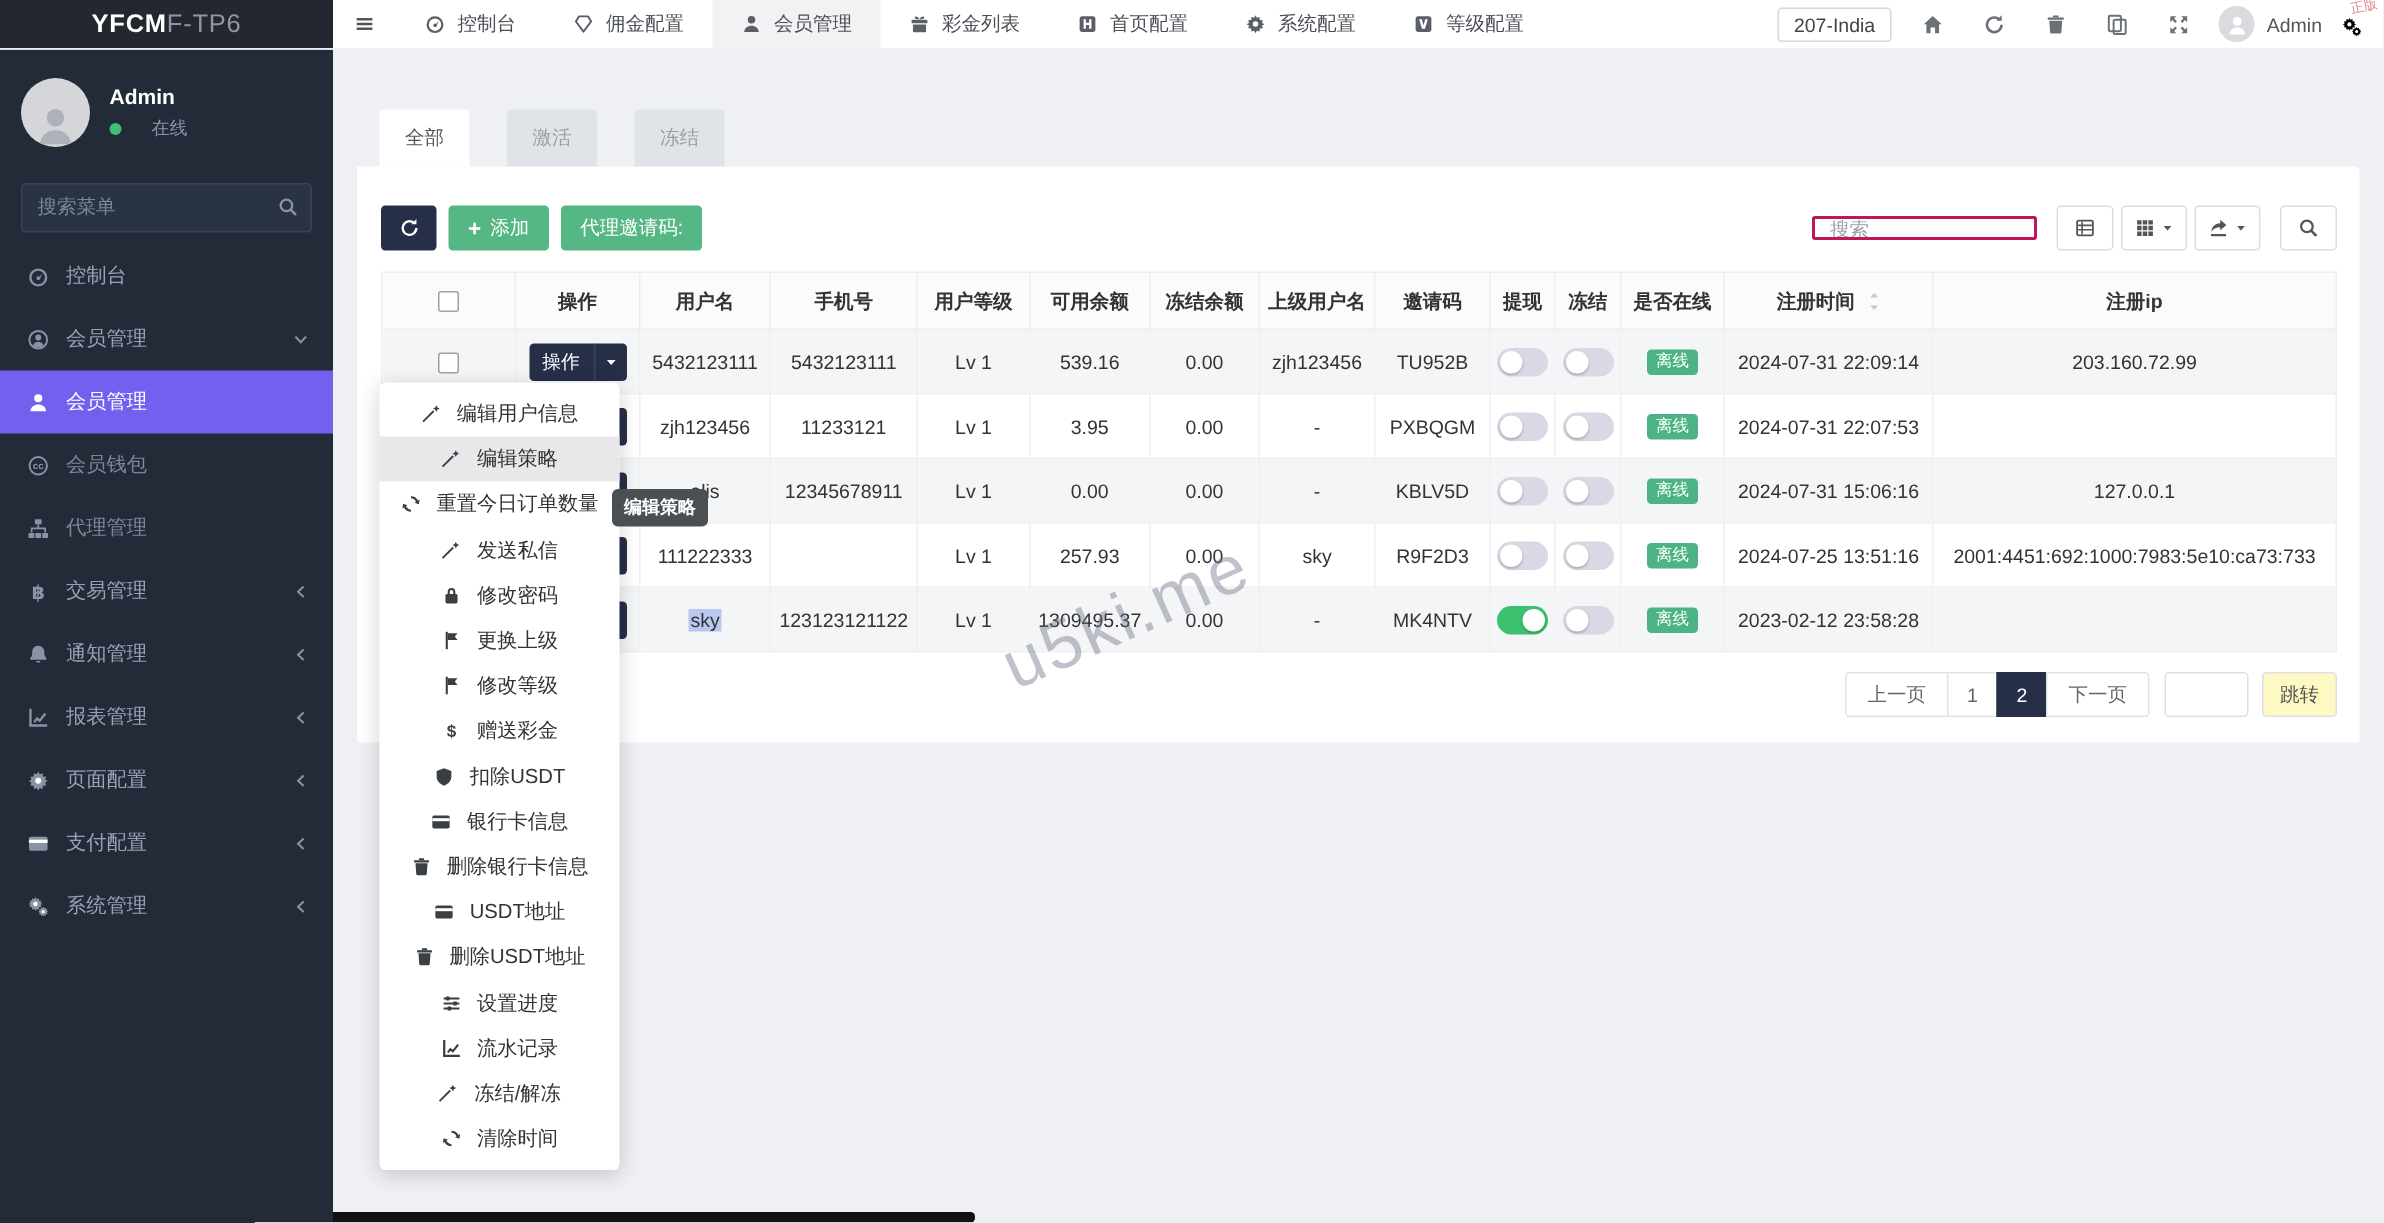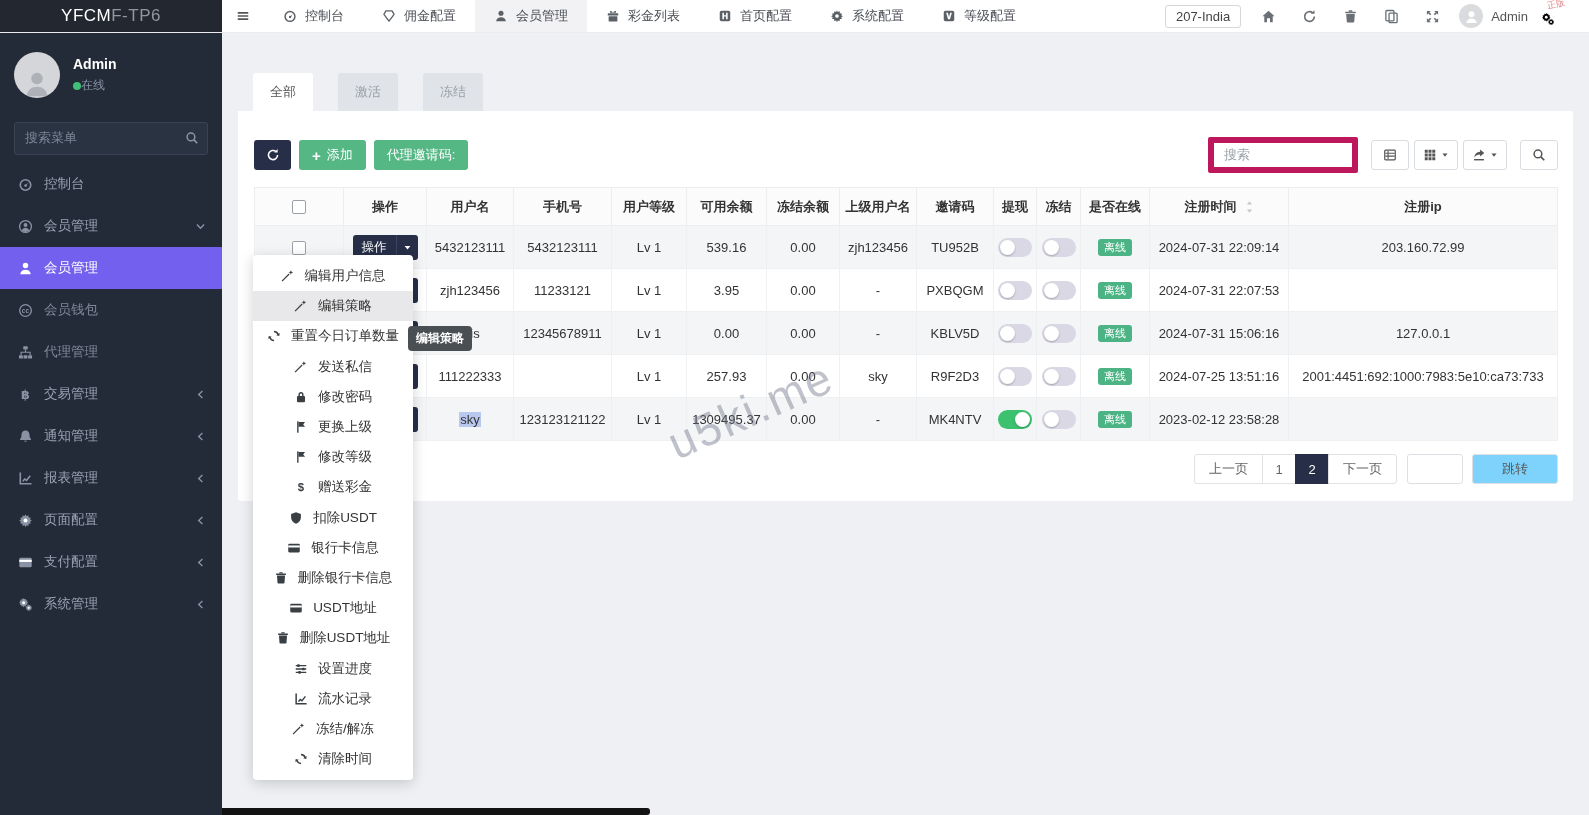--- a/index.html
+++ b/index.html
@@ -4,45 +4,45 @@
 <style>
   *{margin:0;padding:0;box-sizing:border-box}
   html,body{background:#eef0f3}
   body{font-family:"Liberation Sans","DejaVu Sans",sans-serif;-webkit-font-smoothing:antialiased}
   .screen{position:relative;width:1589px;height:815px;overflow:hidden;background:#eef0f3}
   .ic{width:14px;height:14px;fill:currentColor;display:inline-block;vertical-align:middle;flex:none}
 
   
   .topbar{position:absolute;top:0;left:0;right:0;height:33px;background:#fff;display:flex;align-items:stretch;z-index:20;border-bottom:1px solid #ececee}
   .logo{width:222px;background:#23272f;color:#fff;display:flex;align-items:center;justify-content:center;font-size:17px;letter-spacing:.5px;flex:none}
-  .logo b{font-weight:normal;color:#fff}
+  .logo b{font-weight:bold;color:#fff}
   .logo span{color:#9097a1;font-weight:normal}
   .hamburger{display:flex;align-items:center;padding:0 14px;color:#555;cursor:pointer}
   .topnav{display:flex;align-items:stretch}
   .nav-item{display:flex;align-items:center;gap:8px;padding:0 19px;font-size:13px;color:#4a4f55;cursor:pointer}
   .nav-item .ic{color:#5a6066}
   .nav-item.active{background:#f2f2f4}
-  .tb-right{margin-left:auto;display:flex;align-items:center;gap:13px;padding-right:28px}
+  .tb-right{margin-left:auto;display:flex;align-items:center;gap:13px;padding-right:8px}
   .site-badge{border:1px solid #d4d7db;border-radius:3px;padding:3px 10px;font-size:13px;color:#444;background:#fff}
   .tb-tool{display:flex;align-items:center;justify-content:center;width:28px;height:28px;color:#6a7076;cursor:pointer}
   .tb-tool .ic{width:15px;height:15px}
   .tb-user{display:flex;align-items:center;gap:8px}
   .tb-avatar{width:24px;height:24px;border-radius:50%;background:#d9dbde;display:flex;align-items:center;justify-content:center;color:#fff;overflow:hidden}
   .tb-avatar .ic{width:15px;height:15px}
   .tb-username{font-size:13px;color:#555}
   .cogs-wrap{position:relative;padding:4px 6px 0 0}
   .license{position:absolute;top:-7px;right:-4px;font-size:9px;color:#e08a8a;transform:rotate(-12deg);white-space:nowrap}
 
   
   .sidebar{position:absolute;top:33px;left:0;bottom:0;width:222px;background:#232b39;z-index:15}
   .profile{display:flex;align-items:center;gap:13px;padding:19px 14px 14px 14px}
   .profile-avatar{width:46px;height:46px;border-radius:50%;background:#d4d6d9;display:flex;align-items:flex-end;justify-content:center;overflow:hidden;color:#aeb2b8}
   .profile-avatar .ic{width:30px;height:30px}
   .profile-name{color:#fff;font-size:14px;font-weight:bold}
-  .profile-status{display:flex;align-items:center;gap:0;margin-top:5px;font-size:12px;color:#8b94a6}
+  .profile-status{display:flex;align-items:center;gap:20px;margin-top:5px;font-size:12px;color:#8b94a6}
   .dot{width:8px;height:8px;border-radius:50%;background:#3fbf77;display:inline-block}
   .side-search{margin:10px 14px 6px 14px;position:relative}
   .side-search input{width:100%;height:33px;background:#2a3342;border:1px solid #3a4354;border-radius:3px;color:#aab2c0;font-size:13px;padding:0 30px 0 10px;outline:none;font-family:Liberation Mono, monospace}
   .side-search input::placeholder{color:#7d8696}
   .side-search .ic{position:absolute;right:9px;top:9px;color:#8d95a4}
   .menu{list-style:none;margin-top:8px}
   .menu-item{height:42px;display:flex;align-items:center;padding:0 16px 0 18px;font-size:13.5px;color:#99a2b2;cursor:pointer}
   .menu-item .ic{width:15px;height:15px;margin-right:11px;color:#8a93a4}
   .menu-item.sub{color:#7e8798}
   .menu-item.active{background:#7460ee;color:#fff}
@@ -55,21 +55,21 @@
   .tabs{display:flex;gap:25px;margin:40px 0 0 31px}
   .tab{padding:10px 17px;font-size:13px;color:#9aa0a8;background:#e0e3e7;border-radius:3px 3px 0 0;cursor:pointer}
   .tab.active{background:#fff;color:#555}
   .panel{background:#fff;margin:0 16px;border-radius:0 3px 3px 3px;padding:26px 15px 17px 16px}
   .toolbar{display:flex;align-items:center;margin-bottom:14px}
   .btn{height:30px;border:none;border-radius:3px;font-size:13px;display:inline-flex;align-items:center;justify-content:center;cursor:pointer;font-family:inherit}
   .btn-dark{width:37px;background:#272e48;color:#fff}
   .btn-green{background:#55b784;color:#fff;padding:0 13px;margin-left:8px;gap:6px}
   .plus-glyph{font-size:15px;font-weight:bold;line-height:1}
   .toolbar-right{margin-left:auto;display:flex;align-items:center;gap:5px}
-  .tb-search{width:150px;height:36px;border:6px solid #be185d;border-radius:2px;font-size:13px;padding:0 10px;color:#555;outline:none;margin-right:8px;font-family:Liberation Serif, serif}
+  .tb-search{width:150px;height:16px;border:2px solid #be185d;border-radius:2px;font-size:13px;padding:0 10px;color:#555;outline:none;margin-right:8px;font-family:Liberation Sans, sans-serif}
   .tb-search::placeholder{color:#9aa0a8}
   .tool-btn{height:30px;min-width:38px;background:#fff;border:1px solid #d9dce0;border-radius:3px;display:inline-flex;align-items:center;justify-content:center;gap:4px;color:#555;cursor:pointer;padding:0 8px}
   .tool-btn .caret{width:8px;height:8px}
 
   
   table.grid{width:100%;border-collapse:collapse;table-layout:fixed}
   .grid th{height:38px;font-size:13px;color:#333;font-weight:bold;background:#fbfbfc;border:1px solid #ebedf0;border-left:none;text-align:center;padding:0 3px}
   .grid th:first-child{border-left:1px solid #ebedf0}
   .grid td{height:43px;font-size:13px;color:#333;text-align:center;border:1px solid #eef0f2;border-left:none;padding:0 3px;overflow:hidden;white-space:nowrap}
   .grid td:first-child{border-left:1px solid #eef0f2}
@@ -93,21 +93,21 @@
   .pager-info{display:flex;align-items:center;gap:7px;margin-left:159px}
   .per-page{display:inline-flex;align-items:center;gap:7px;border:1px solid #dcdfe3;background:#f2f2f4;border-radius:3px;height:29px;padding:0 9px;cursor:pointer}
   .per-page .ic{width:9px;height:9px;color:#444}
   .pager-right{margin-left:auto;display:flex;align-items:flex-end}
   .pg{height:30px;min-width:34px;padding:0 14px;background:#fff;border:1px solid #e0e2e6;color:#666;display:inline-flex;align-items:center;justify-content:center;cursor:pointer;margin-left:-1px;font-size:13px}
   .pg.num{padding:0;width:33px}
   .pg.first{border-radius:3px 0 0 3px;margin-left:0}
   .pg.last{border-radius:0 3px 3px 0}
   .pg.active{background:#272e48;border-color:#272e48;color:#fff}
   .jump-input{width:56px;height:30px;border:1px solid #dcdfe3;border-radius:3px;margin-left:10px;outline:none;padding:0 6px;font-size:13px;font-family:inherit}
-  .jump-btn{height:30px;padding:0 29px;margin-left:9px;background:#7dd3fc;border:1px solid #dcdfe3;border-radius:3px;color:#555;font-size:13px;cursor:pointer;font-family:inherit}
+  .jump-btn{height:30px;padding:0 11px;margin-left:9px;background:#fef9c3;border:1px solid #dcdfe3;border-radius:3px;color:#555;font-size:13px;cursor:pointer;font-family:inherit}
 
   
   .dropdown{position:absolute;left:253px;top:255px;width:160px;background:#fff;border-radius:4px;box-shadow:0 3px 14px rgba(0,0,0,.18);padding:6px 0;z-index:50}
   .dd-item{height:30.2px;display:flex;align-items:center;justify-content:center;gap:10px;font-size:13.5px;color:#333;cursor:pointer;white-space:nowrap}
   .dd-item .ic{color:#3a3f44}
   .dd-item.hl{background:#e8e8ea}
   .tooltip{position:absolute;left:408px;top:326px;background:#4a4f54;color:#fff;font-size:12px;font-weight:bold;padding:4px 8px;border-radius:4px;z-index:60;white-space:nowrap}
   .watermark{position:absolute;left:663px;top:383px;font-size:46px;color:rgba(105,110,130,.42);transform:rotate(-24deg);letter-spacing:2px;z-index:40;pointer-events:none}
   .bottom-bar{position:absolute;left:222px;top:808px;width:428px;height:7px;background:#121212;z-index:70;border-radius:0 3px 3px 0}
 </style>

